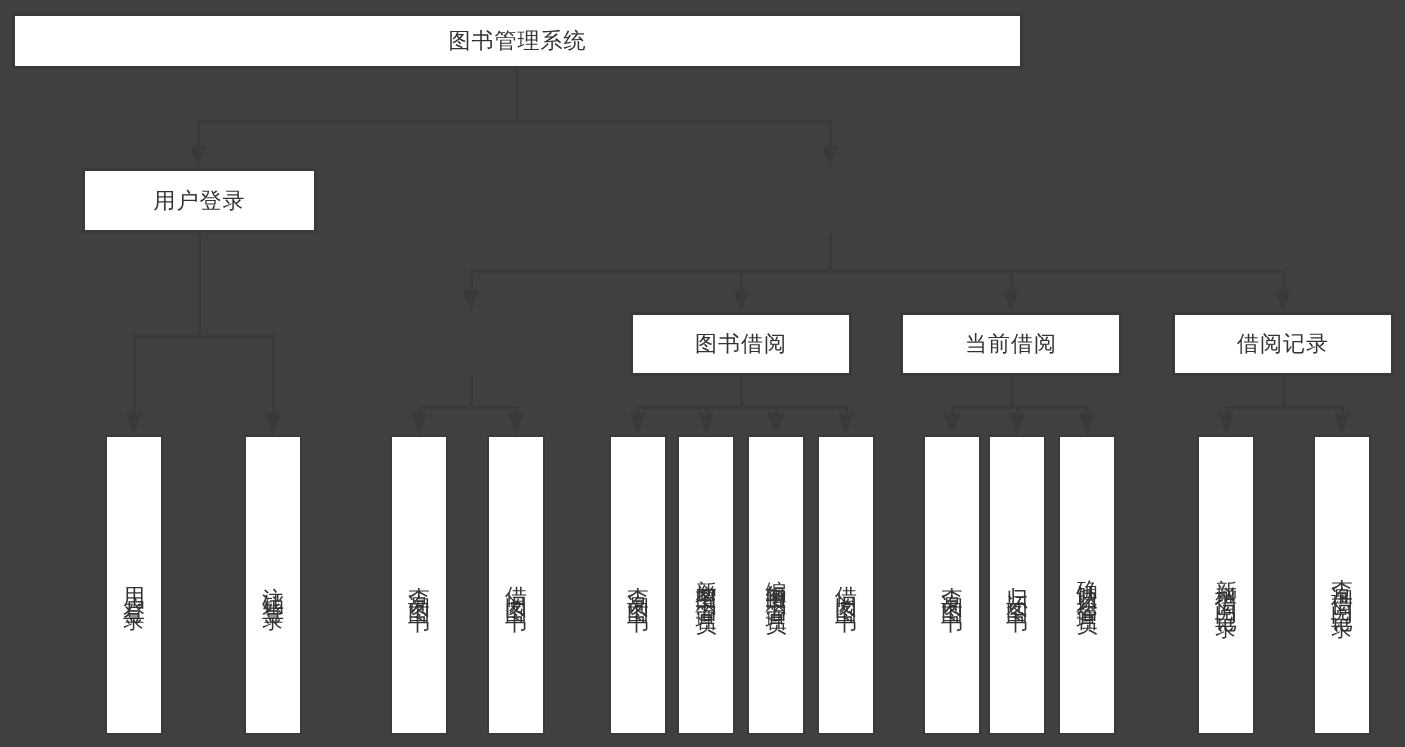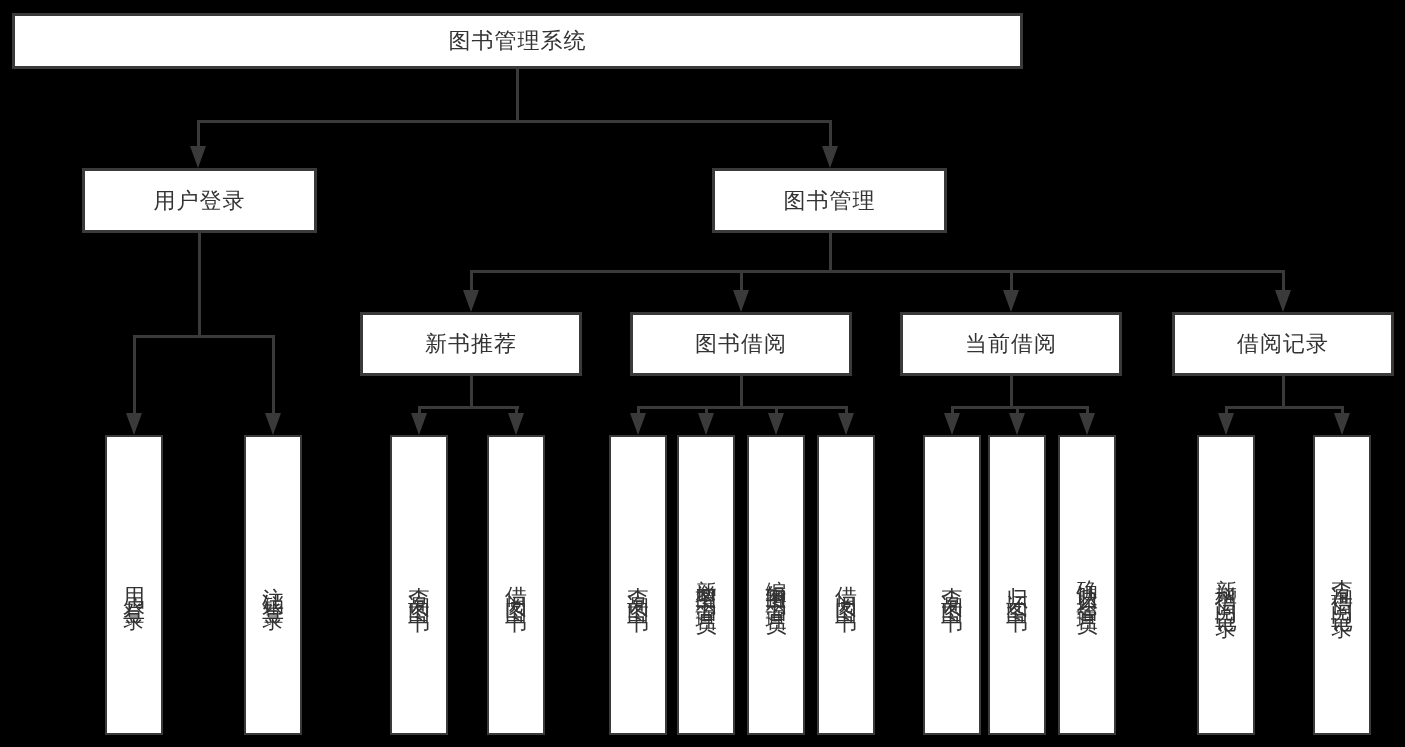--- a/index.html
+++ b/index.html
@@ -3,21 +3,21 @@
 <meta charset="utf-8">
 <style>
   * { margin: 0; padding: 0; box-sizing: border-box; }
   html, body { background: #ffffff; }
   body { font-family: "Liberation Sans", "DejaVu Sans", sans-serif; }
 
   .stage {
     position: relative;
     width: 1405px;
     height: 747px;
-    background: #000000;
+    background: #404040;
     overflow: hidden;
     color: #333333;
   }
 
   
   .node {
     position: absolute;
     border: 3px solid #3a3a3a;
     background: #ffffff;
     display: flex;
@@ -82,46 +82,40 @@
 
   <div class="vl" style="left:515.5px; top:69px;  height:53px;"></div>
   <div class="hl" style="left:196.5px; top:120px; width:635px;"></div>
   <div class="vl" style="left:196.5px; top:120px; height:30px;"></div>
   <div class="arr" style="left:190px; top:146px;"></div>
   <div class="vl" style="left:828.5px; top:120px; height:30px;"></div>
   <div class="arr" style="left:822px; top:146px;"></div>
 
   <div class="node" style="left:82px; top:168px; width:235px; height:65px;">
     <span>用户登录</span>
-  </div>
-  <div class="node" style="left:712px; top:168px; width:235px; height:65px;">
-    <span>图书管理</span>
   </div>
 
   <div class="vl" style="left:197.5px; top:233px; height:104px;"></div>
   <div class="hl" style="left:132.5px; top:335px; width:142px;"></div>
   <div class="vl" style="left:132.5px; top:335px; height:80px;"></div>
   <div class="arr" style="left:126px; top:413px;"></div>
   <div class="vl" style="left:271.5px; top:335px; height:80px;"></div>
   <div class="arr" style="left:265px; top:413px;"></div>
 
   <div class="vl" style="left:828.5px; top:233px; height:39px;"></div>
   <div class="hl" style="left:469.5px; top:270px; width:815px;"></div>
   <div class="vl" style="left:469.5px; top:270px; height:24px;"></div>
   <div class="arr" style="left:463px; top:290px;"></div>
   <div class="vl" style="left:739.5px; top:270px; height:24px;"></div>
   <div class="arr" style="left:733px; top:290px;"></div>
   <div class="vl" style="left:1009.5px; top:270px; height:24px;"></div>
   <div class="arr" style="left:1003px; top:290px;"></div>
   <div class="vl" style="left:1281.5px; top:270px; height:24px;"></div>
   <div class="arr" style="left:1275px; top:290px;"></div>
 
-  <div class="node" style="left:360px; top:312px; width:222px; height:64px;">
-    <span>新书推荐</span>
-  </div>
   <div class="node" style="left:900px; top:312px; width:222px; height:64px;">
     <span>当前借阅</span>
   </div>
   <div class="node" style="left:630px; top:312px; width:222px; height:64px;">
     <span>图书借阅</span>
   </div>
   <div class="node" style="left:1172px; top:312px; width:222px; height:64px;">
     <span>借阅记录</span>
   </div>
 

